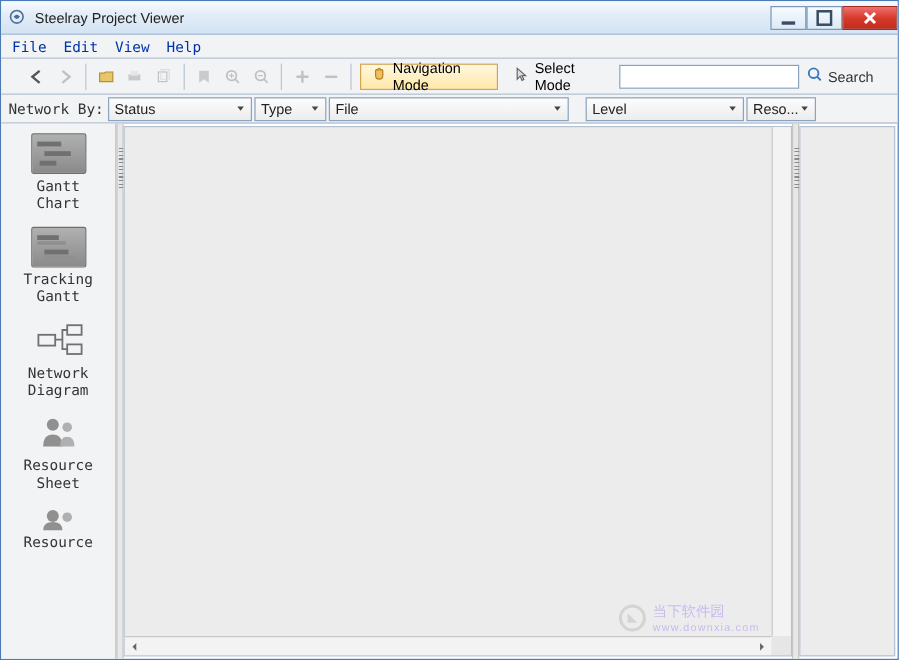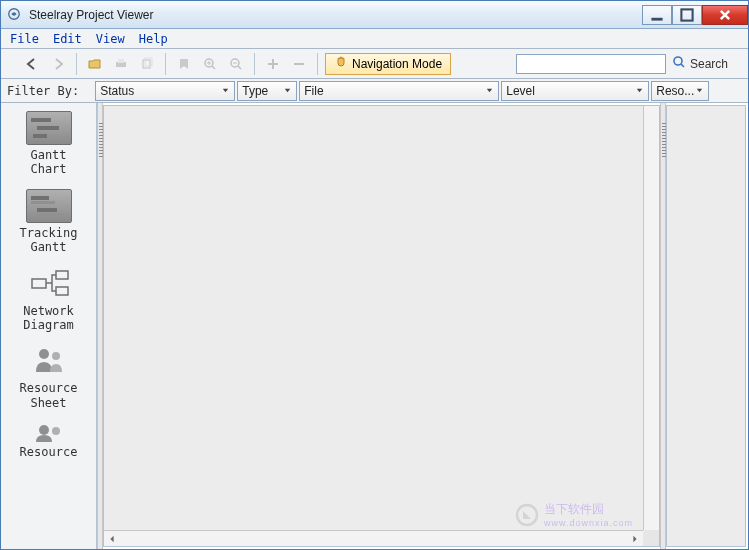--- a/index.html
+++ b/index.html
@@ -28,24 +28,24 @@
 .mode-btn.active { border: 1px solid #d6a44a; background: linear-gradient(#fff7e0,#ffe8a8); }
 .search-box { margin-left: auto; display:flex; align-items:center; gap:6px; }
 .search-box input { width: 150px; height: 20px; border: 1px solid #8aa3c0; background:#fff; padding: 0 3px; }
 .search-btn { display:flex; align-items:center; gap:4px; font-family: monospace,"SimSun"; color:#333; }
 
 
 .filterbar { height: 24px; background: #f1f3f5; border-bottom: 1px solid #a9b8c9; display: flex; align-items: center; padding: 0 4px; gap: 2px; }
 .filterbar .lbl { padding: 0 2px; font-family: monospace,"SimSun"; color:#333; }
 .filter-dd { height: 20px; border: 1px solid #8aa3c0; background: linear-gradient(#fdfdfd,#ececec); display:flex; align-items:center; padding: 0 4px; font-family: monospace,"SimSun"; color:#222; position:relative; }
 .filter-dd .chev { margin-left:auto; }
-.dd-status { width: 140px; margin-left: 12px; }
+.dd-status { width: 120px; }
 .dd-type { width: 60px; }
 .dd-date { width: 200px; }
-.dd-level { width: 148px; }
+.dd-level { width: 132px; margin-left: 12px; }
 .dd-reso { width: 58px; }
 
 
 .main { display:flex; height: calc(550px - 28px - 20px - 30px - 24px - 2px); }
 .sidebar { width: 96px; background:#f1f3f5; border-right:1px solid #b4c3d3; overflow:hidden; }
 .side-item { display:flex; flex-direction:column; align-items:center; padding: 8px 4px 4px; gap:3px; }
 .side-thumb { width: 46px; height: 34px; background: linear-gradient(#b0b0b0,#8a8a8a); border:1px solid #6e6e6e; border-radius:2px; position:relative; }
 .side-thumb.net { background:none; border:none; display:flex; align-items:center; justify-content:center; }
 .side-thumb.person { background:none; border:none; display:flex; align-items:center; justify-content:center; }
 .side-lbl { text-align:center; font-family: monospace,"SimSun"; color:#333; line-height:1.2; }
@@ -164,34 +164,40 @@
         <path d="M2 7 L12 7" stroke="#999" stroke-width="2"></path>
       </svg>
     </div>
   <span class="tdiv"></span>
   <div class="mode-btn active">
     <span><svg viewBox="0 0 14 14" width="14" height="14">
           <path d="M4 7 L4 4 Q4 3 5 3 Q6 3 6 4 L6 3 Q6 2 7 2 Q8 2 8 3 L8 4 Q8 3 9 3 Q10 3 10 4 L10 8 Q10 11 7 11 Q4 11 4 8 Z" fill="#f0c060" stroke="#b88020"></path>
         </svg></span>
     <span>Navigation Mode</span>
   </div>
+  <div class="mode-btn">
+    <span><svg viewBox="0 0 14 14" width="14" height="14">
+          <path d="M3 2 L3 11 L5.5 8.5 L7 12 L8.5 11.3 L7 8 L10 8 Z" fill="#ddd" stroke="#666"></path>
+        </svg></span>
+    <span>Select Mode</span>
+  </div>
   <div class="search-box">
     <input type="text" placeholder="" style="">
     <div class="search-btn">
       <span><svg viewBox="0 0 14 14" width="14" height="14">
             <circle cx="6" cy="6" r="4" fill="none" stroke="#3a77c4" stroke-width="1.6"></circle>
             <path d="M9 9 L12 12" stroke="#3a77c4" stroke-width="1.6"></path>
           </svg></span>
       <span>Search</span>
     </div>
   </div>
 </div>
 
 <div class="filterbar">
-  <span class="lbl">Filter By:</span>
+  <span class="lbl">Network By:</span>
   <div class="filter-dd dd-status">
       <span>Status</span>
       <span class="chev"><svg viewBox="0 0 10 10">
           <path d="M2 3 L5 7 L8 3 Z" fill="#444"></path>
         </svg></span>
     </div>
   <div class="filter-dd dd-type">
       <span>Type</span>
       <span class="chev"><svg viewBox="0 0 10 10">
           <path d="M2 3 L5 7 L8 3 Z" fill="#444"></path>

